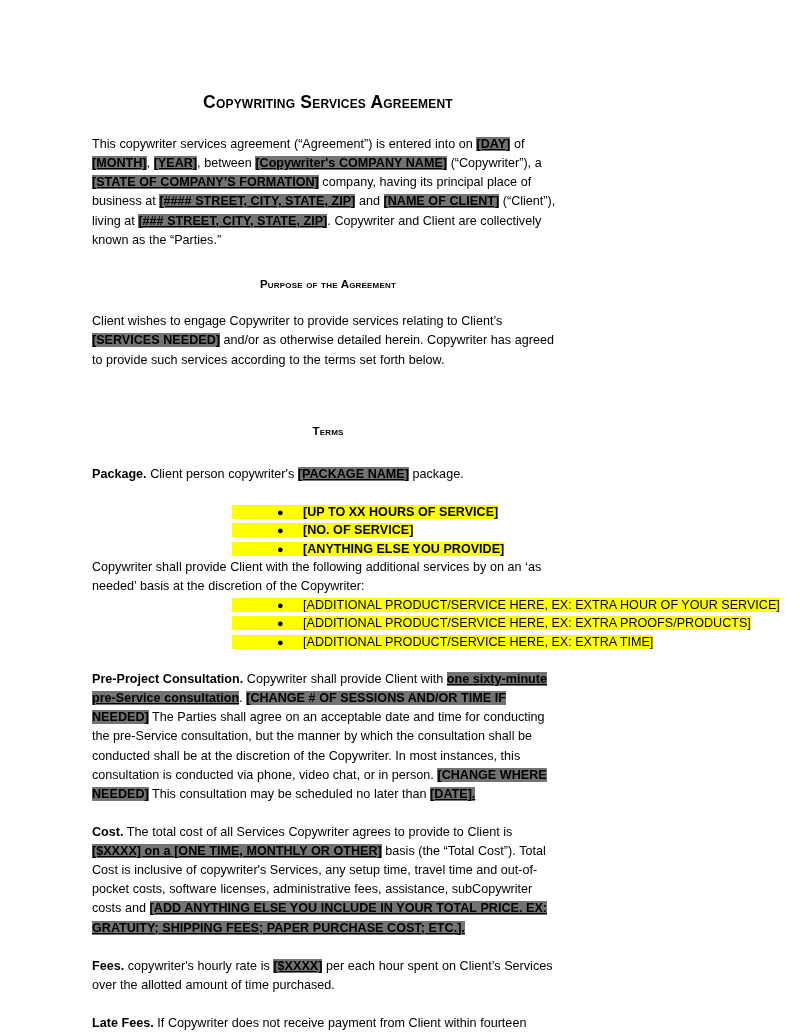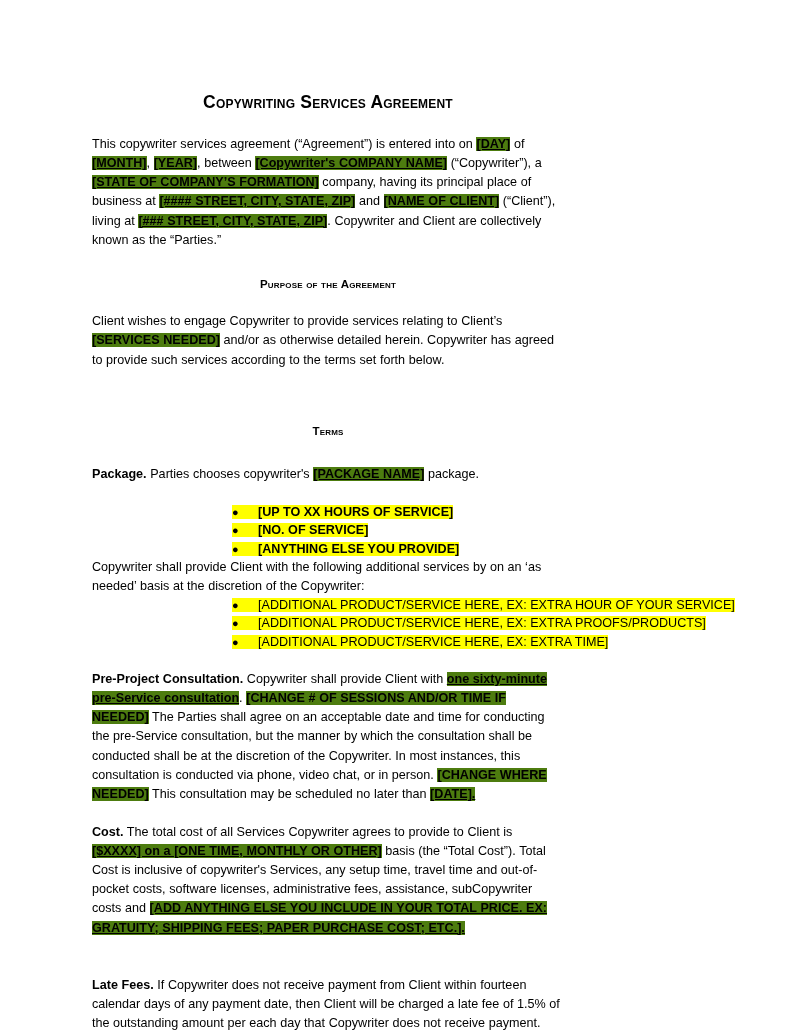--- a/index.html
+++ b/index.html
@@ -47,21 +47,21 @@
     margin: 0;
     text-align: left;
     word-spacing: 0.1px;
   }
   .gap-sm { height: 13px; }
   .gap-md { height: 19px; }
   .gap-xl { height: 46px; }
 
   
   .hl {
-    background-color: #4d7c0f;
+    background-color: #737373;
   }
   .b { font-weight: bold; text-align: right; }
   .bu { font-weight: bold; text-decoration: underline; }
 
   
   ul.bullets {
     list-style: none;
     margin: 0;
     padding: 0;
   }
@@ -77,20 +77,21 @@
     display: inline-block;
     width: 26px;
     font-size: 11px;
     vertical-align: baseline;
   }
   ul.bullets.strong li .txt { font-weight: bold; }
   ul.bullets.plain li .txt { font-weight: normal; }
   ul.bullets li .cell {
     background-color: #ffff00;
     display: inline;
+    padding-left: 45px;
   }
 </style>
 </head>
 <body>
 
 <div class="page">
 
   <h1 class="doc-title">Copywriting Services Agreement</h1>
 
   <p class="body"><span>This copywriter services agreement (“Agreement”) is entered into on </span><span class="hl bu">[DAY]</span><span> of </span><span class="hl bu">[MONTH]</span><span>, </span><span class="hl bu">[YEAR]</span><span>, between </span><span class="hl bu">[Copywriter's COMPANY NAME]</span><span> (“Copywriter”), a </span><span class="hl bu">[STATE OF COMPANY’S FORMATION]</span><span> company, having its principal place of business at </span><span class="hl bu">[#### STREET, CITY, STATE, ZIP]</span><span> and </span><span class="hl bu">[NAME OF CLIENT]</span><span> (“Client”), living at </span><span class="hl bu">[### STREET, CITY, STATE, ZIP]</span><span>. Copywriter and Client are collectively known as the “Parties.”</span></p>
@@ -102,21 +103,21 @@
   <div class="gap-sm"></div>
 
   <p class="body"><span>Client wishes to engage Copywriter to provide services relating to Client’s </span><span class="hl b">[SERVICES NEEDED]</span><span> and/or as otherwise detailed herein.  Copywriter has agreed to provide such services according to the terms set forth below.</span></p>
 
   <div class="gap-xl"></div>
 
   <h2 class="section-heading">Terms</h2>
 
   <div class="gap-md"></div>
 
-  <p class="body"><span class="b">Package.</span><span> Parties chooses copywriter's </span><span class="hl bu">[PACKAGE NAME]</span><span> package.</span></p>
+  <p class="body"><span class="b">Package.</span><span> Client person copywriter's </span><span class="hl bu">[PACKAGE NAME]</span><span> package.</span></p>
 
   <div class="gap-md"></div>
 
 
   <ul class="bullets strong">
     <li><span class="cell"><span class="mark">●</span><span class="txt">[UP TO XX HOURS OF SERVICE]</span></span></li>
     <li><span class="cell"><span class="mark">●</span><span class="txt">[NO. OF SERVICE]</span></span></li>
     <li><span class="cell"><span class="mark">●</span><span class="txt">[ANYTHING ELSE YOU PROVIDE]</span></span></li>
   </ul>
 
@@ -131,18 +132,19 @@
   <div class="gap-md"></div>
 
   <p class="body"><span class="b">Pre-Project Consultation.</span><span> Copywriter shall provide Client with </span><span class="hl bu">one sixty-minute pre-Service consultation</span><span>. </span><span class="hl b">[CHANGE # OF SESSIONS AND/OR TIME IF NEEDED]</span><span> The Parties shall agree on an acceptable date and time for conducting the pre-Service consultation, but the manner by which the consultation shall be conducted shall be at the discretion of the Copywriter.  In most instances, this consultation is conducted via phone, video chat, or in person. </span><span class="hl b">[CHANGE WHERE NEEDED]</span><span> This consultation may be scheduled no later than </span><span class="hl bu">[DATE].</span></p>
 
   <div class="gap-md"></div>
 
   <p class="body"><span class="b">Cost.</span><span> The total cost of all Services Copywriter agrees to provide to Client is </span><span class="hl bu">[$XXXX] on a [ONE TIME, MONTHLY OR OTHER]</span><span> basis (the “Total Cost”). Total Cost is inclusive of copywriter's Services, any setup time, travel time and out-of-pocket costs, software licenses, administrative fees, assistance, subCopywriter costs and </span><span class="hl bu">[ADD ANYTHING ELSE YOU INCLUDE IN YOUR TOTAL PRICE. EX: GRATUITY; SHIPPING FEES; PAPER PURCHASE COST; ETC.].</span></p>
 
   <div class="gap-md"></div>
 
+  <p class="body"><span class="b">Fees.</span><span> copywriter's hourly rate is </span><span class="hl bu">[$XXXX]</span><span> per each hour spent on Client’s Services over the allotted amount of time purchased.</span></p>
 
   <div class="gap-md"></div>
 
   <p class="body"><span class="b">Late Fees.</span><span> If Copywriter does not receive payment from Client within fourteen calendar days of any payment date, then Client will be charged a late fee of 1.5% of the outstanding amount per each day that Copywriter does not receive payment.</span></p>
 
 </div>
 
 </body></html>

